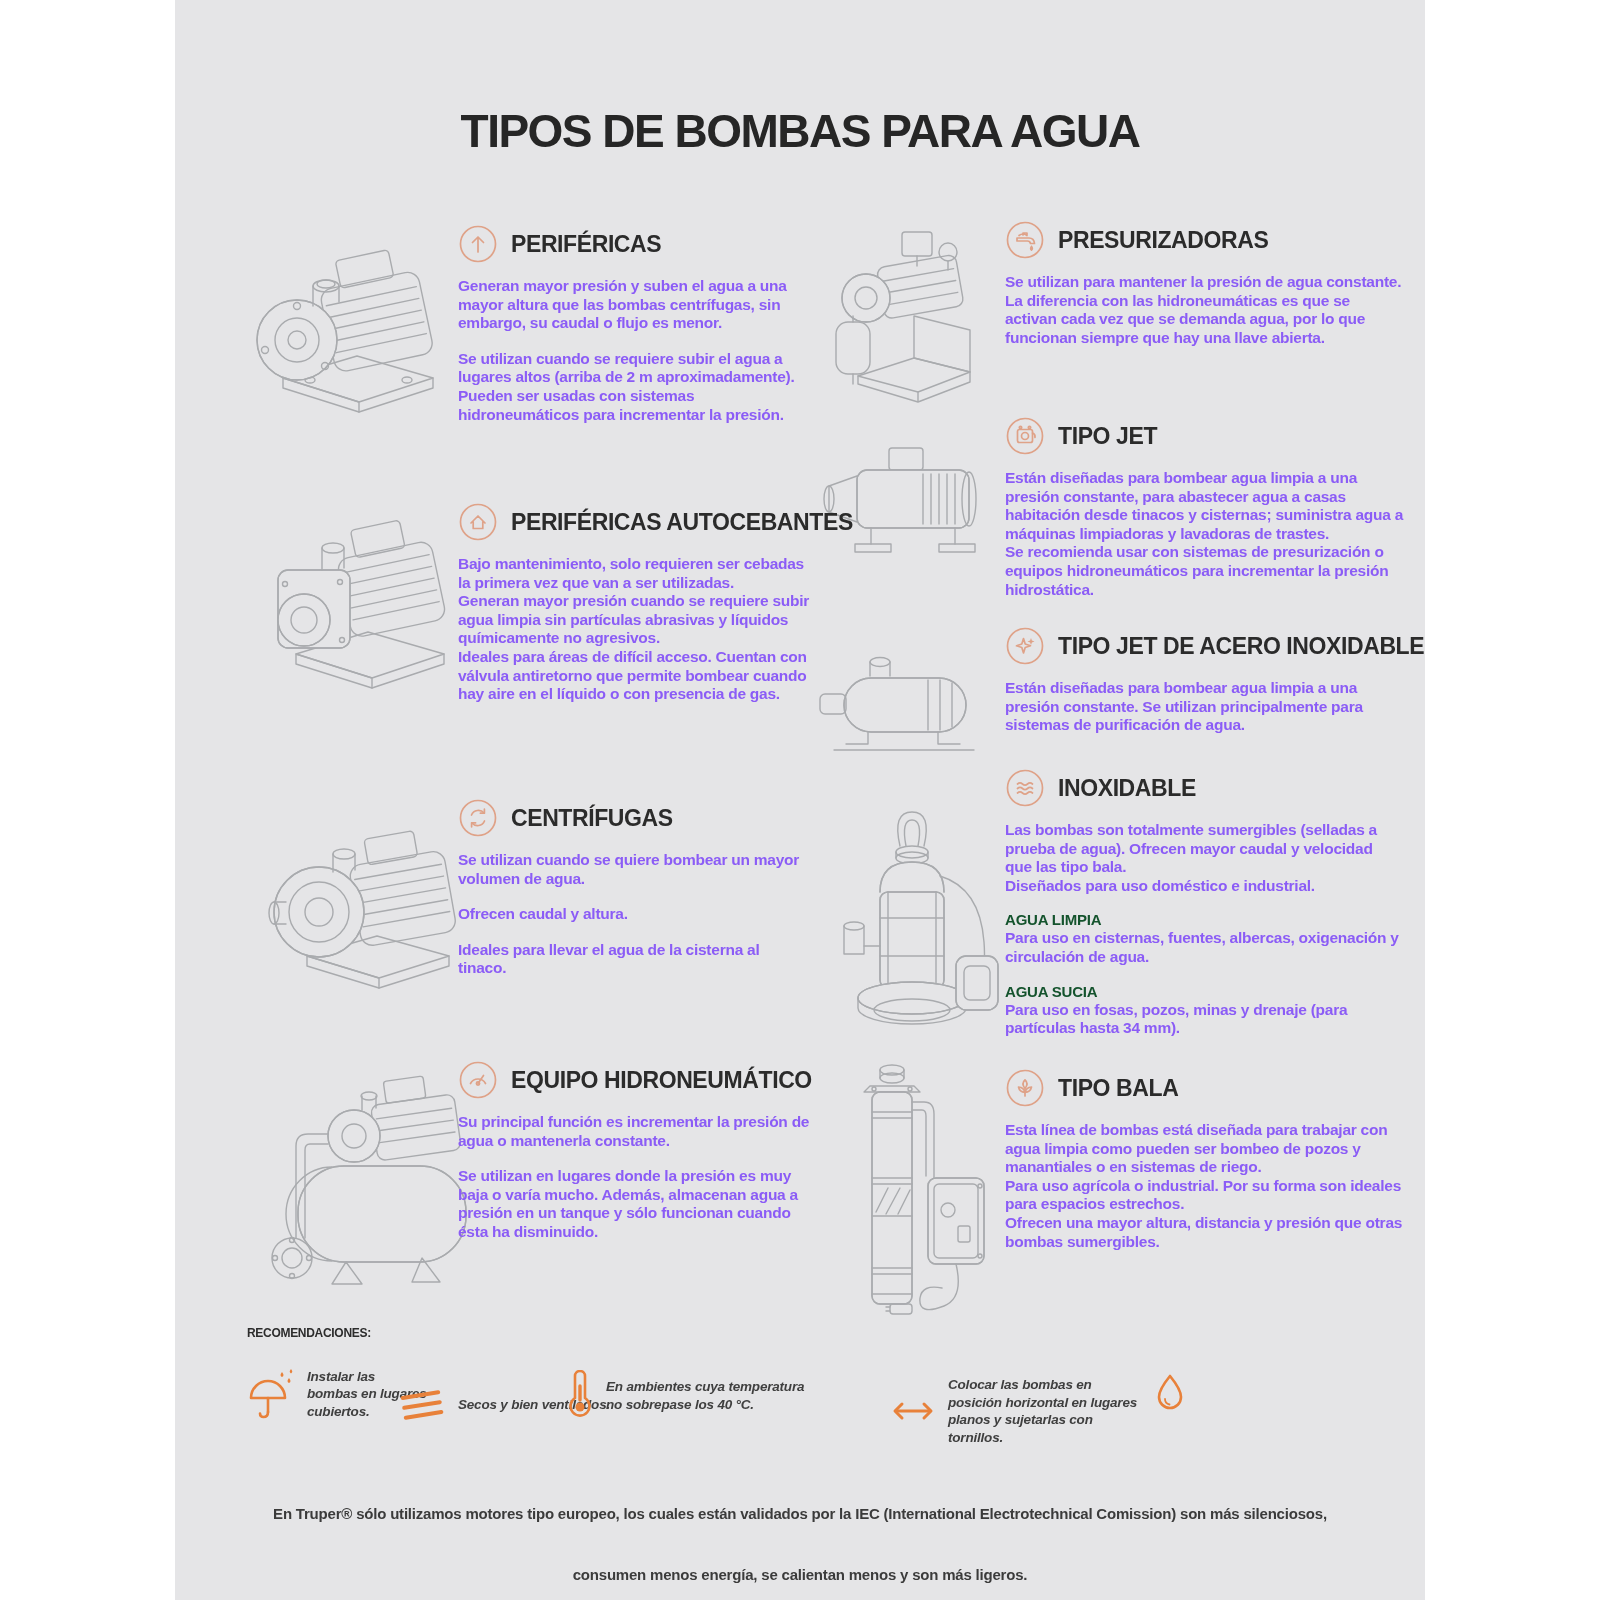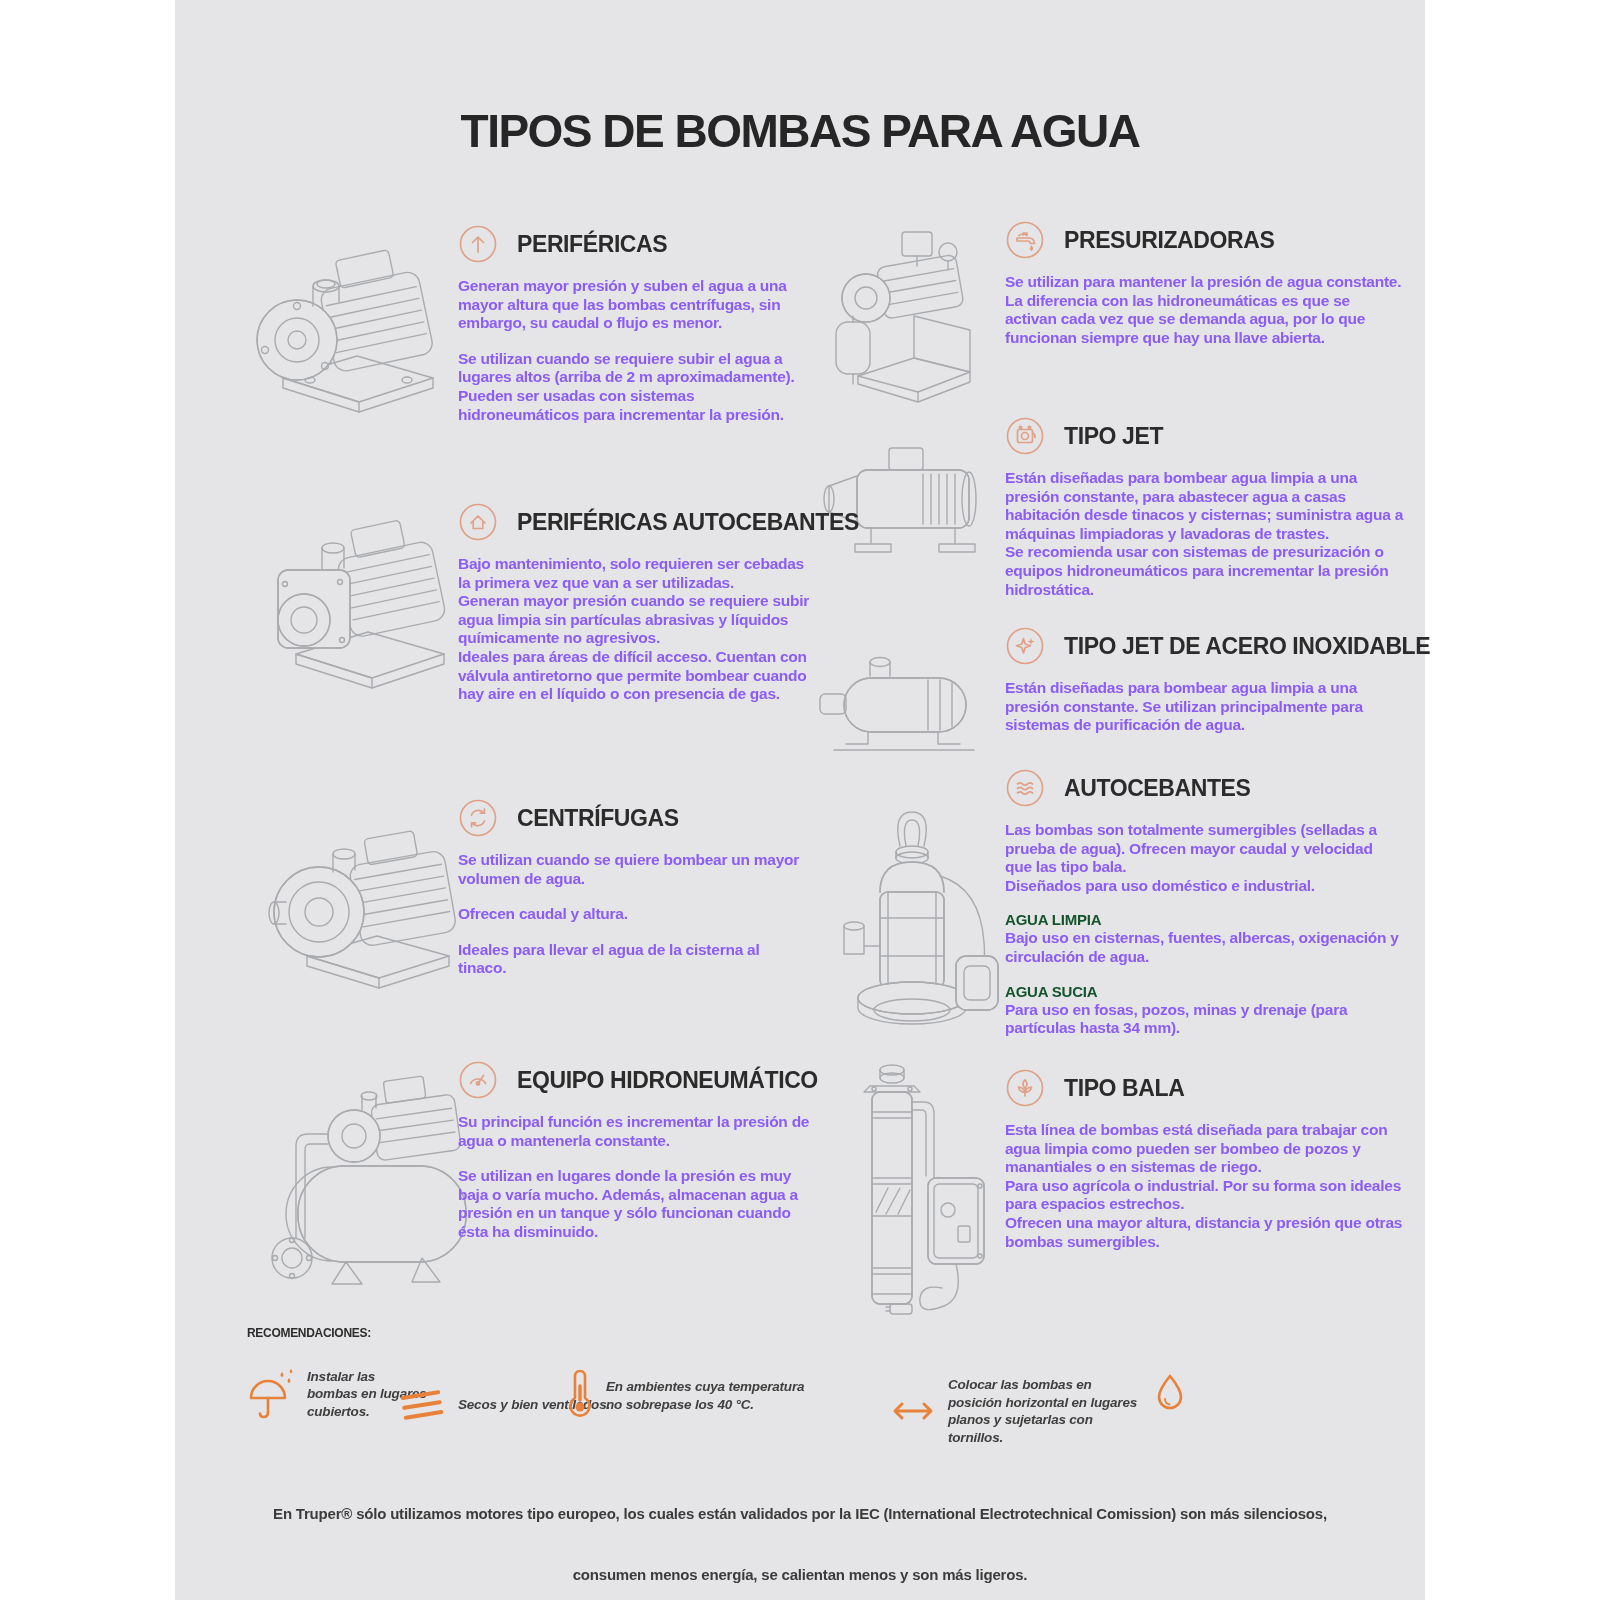--- a/index.html
+++ b/index.html
@@ -2,21 +2,21 @@
 <html><head>
 <meta charset="utf-8">
 <style>
   html,body{margin:0;padding:0;background:#ffffff;}
   body{width:1600px;height:1600px;position:relative;overflow:hidden;
        font-family:"Liberation Sans",sans-serif;}
   .sheet{position:absolute;left:175px;top:0;width:1250px;height:1600px;background:#e5e5e7;}
   .page-title{position:absolute;left:175px;top:104px;width:1250px;text-align:center;
        font-size:46px;font-weight:bold;color:#262626;letter-spacing:-1.5px;}
   .section{position:absolute;}
-  .sec-header{display:flex;align-items:center;gap:19px;margin-bottom:13px;}
+  .sec-header{display:flex;align-items:center;gap:13px;margin-bottom:13px;}
   .sec-header h2{margin:0;font-size:23px;font-weight:bold;color:#2b2b2b;letter-spacing:-0.4px;white-space:nowrap;}
   .sec-icon{width:40px;height:40px;flex:0 0 auto;}
   .sec-icon svg{width:40px;height:40px;display:block;stroke:#dfa288;fill:none;
        stroke-width:1.7;stroke-linecap:round;stroke-linejoin:round;}
   .section p{margin:0;font-size:15.5px;font-weight:bold;color:#8b5cf6;line-height:1.2;letter-spacing:-0.25px;}
   .section p.gap{margin-top:17px;}
   .section h3.subhead{margin:16px 0 1px 0;font-size:15px;font-weight:bold;color:#14532d;letter-spacing:-0.2px;}
   .illus{position:absolute;}
   .illus svg{width:100%;height:100%;display:block;stroke:#a9abae;fill:none;
        stroke-width:1.4;stroke-linecap:round;stroke-linejoin:round;}
@@ -373,26 +373,26 @@
 </div>
 
 <div class="section" style="left:1005px;top:768px;width:398px">
   <div class="sec-header">
     <span class="sec-icon">
       <svg viewBox="0 0 40 40">
           <circle cx="20" cy="20" r="17.5"></circle>
         <path d="M12.5 16 q2.5 -2.2 5 0 t5 0 t5 0 M12.5 20.5 q2.5 -2.2 5 0 t5 0 t5 0 M12.5 25 q2.5 -2.2 5 0 t5 0 t5 0"></path>
         </svg>
     </span>
-    <h2>AUTOCEBANTES</h2>
+    <h2>INOXIDABLE</h2>
   </div>
   <p>Las bombas son totalmente sumergibles (selladas a prueba de agua). Ofrecen mayor caudal y velocidad que las tipo bala.</p>
   <p>Diseñados para uso doméstico e industrial.</p>
   <h3 class="subhead">AGUA LIMPIA</h3>
-  <p>Bajo uso en cisternas, fuentes, albercas, oxigenación y circulación de agua.</p>
+  <p>Para uso en cisternas, fuentes, albercas, oxigenación y circulación de agua.</p>
   <h3 class="subhead">AGUA SUCIA</h3>
   <p>Para uso en fosas, pozos, minas y drenaje (para partículas hasta 34 mm).</p>
 </div>
 
 <div class="section" style="left:1005px;top:1068px;width:398px">
   <div class="sec-header">
     <span class="sec-icon">
       <svg viewBox="0 0 40 40">
           <circle cx="20" cy="20" r="17.5"></circle>
         <path d="M20 28 v-8 M20 12 q4 3.5 0 8.5 q-4 -5 0 -8.5"></path>

